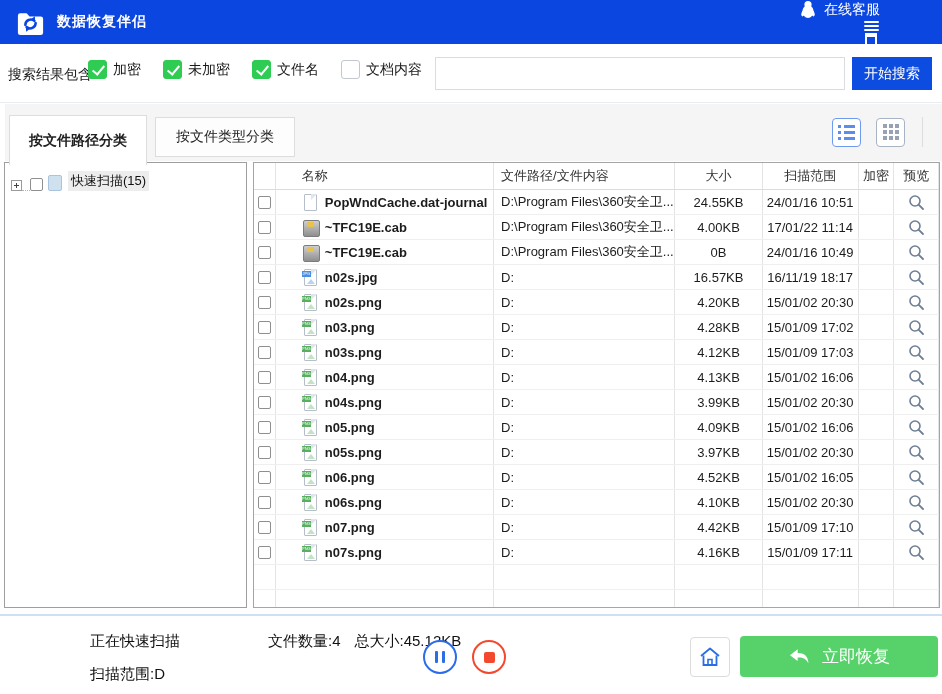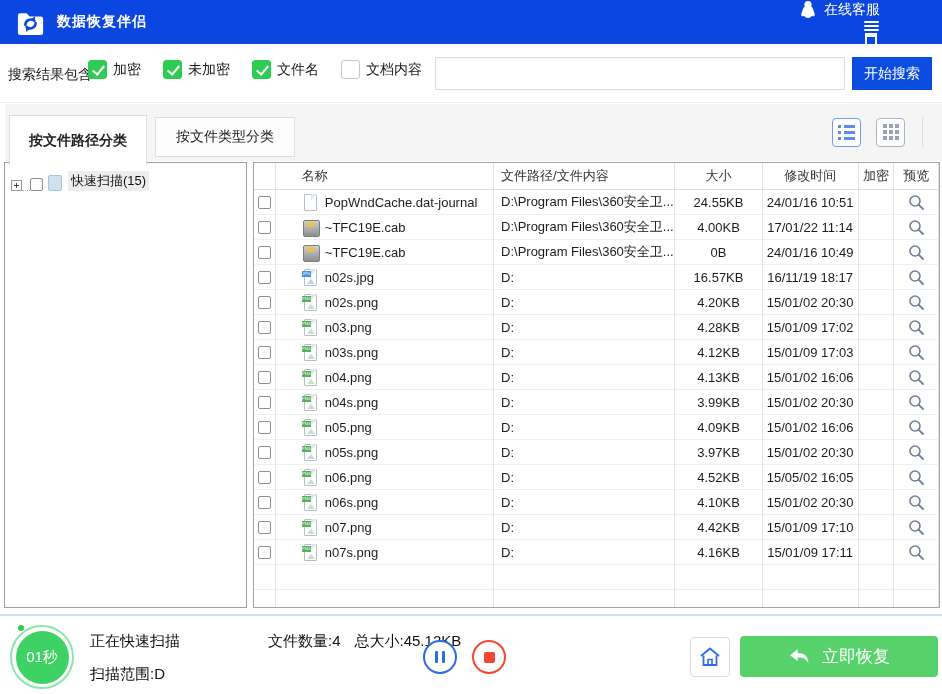--- a/index.html
+++ b/index.html
@@ -70,21 +70,21 @@
   .c-name  { width:202px; padding-left:8px;margin-left:18px; }
   .c-path  { width:183px; padding-left:7px; }
   .c-size  { width:88px; justify-content:center; }
   .c-time  { width:97px; justify-content:center; }
   .c-enc   { width:36px; justify-content:center; }
   .c-prev  { width:45px; justify-content:center; }
   .c-bar   { flex:1; border-right:none; }
   .trow { display:flex; height:25px; align-items:center; border-bottom:1px solid #efefef; }
   .trow .cell { font-size:13px; color:#1c1c1c; }
   .trow.empty { background:#fff; }
-  .fname { margin-left:6px; }
+  .fname { margin-left:6px;font-weight:bold; }
 
   
   .ficon { width:17px; height:17px; position:relative; flex:none; }
   .sheet { position:absolute; left:2px; top:0; width:13px; height:17px; background:#fff; border:1px solid #b6bfc9; border-radius:1px; }
   .sheet::after { content:""; position:absolute; right:-1px; top:-1px; border:3px solid; border-color:#dfe5ea transparent transparent #dfe5ea; }
   .tag { position:absolute; left:0; top:2px; width:9px; height:6px; font-size:4px; line-height:6px; color:#fff; text-align:center; z-index:2; }
   .mount { position:absolute; left:5px; bottom:2px; width:0; height:0; border-left:4px solid transparent; border-right:4px solid transparent; }
   .icon-jpg .tag { background:#4a90e2; }
   .icon-jpg .mount { border-bottom:5px solid #b9d4f2; }
   .icon-png .tag { background:#57b05e; }
@@ -224,21 +224,21 @@
       <span class="tree-label">快速扫描(15)</span>
     </div>
   </div>
 
   <div class="table-panel">
     <div class="thead">
       <div class="cell c-check"></div>
       <div class="cell c-name">名称</div>
       <div class="cell c-path">文件路径/文件内容</div>
       <div class="cell c-size">大小</div>
-      <div class="cell c-time">修改时间</div>
+      <div class="cell c-time">扫描范围</div>
       <div class="cell c-enc">加密</div>
       <div class="cell c-prev">预览</div>
       <div class="cell c-bar"></div>
     </div>
     <div>
     <div class="trow">
       <div class="cell c-check">
             <span class="cb-small"></span>
           </div>
       <div class="cell c-name">
@@ -588,21 +588,21 @@
         </span>
         <span class="fname">n06.png</span>
       </div>
       <div class="cell c-path">
             <span>D:</span>
           </div>
       <div class="cell c-size">
             <span>4.52KB</span>
           </div>
       <div class="cell c-time">
-            <span>15/05/02 16:05</span>
+            <span>15/01/02 16:05</span>
           </div>
       <div class="cell c-enc"></div>
       <div class="cell c-prev">
         <svg class="mag" viewBox="0 0 17 17">
           <circle cx="7" cy="7" r="5" fill="none" stroke="#6e7f95" stroke-width="1.6"></circle>
           <line x1="10.8" y1="10.8" x2="15" y2="15" stroke="#6e7f95" stroke-width="1.8" stroke-linecap="round"></line>
         </svg>
       </div>
       <div class="cell c-bar"></div>
     </div>
@@ -716,23 +716,20 @@
         <div class="cell c-path"></div>
       <div class="cell c-size"></div>
         <div class="cell c-time"></div>
         <div class="cell c-enc"></div>
       <div class="cell c-prev"></div>
         <div class="cell c-bar"></div>
     </div>
   </div>
 
   <div class="statusbar">
-    <div class="progress-ring">
-      <div class="progress-inner">01秒</div>
-    </div>
     <div class="st-col1">
       <span class="st-text">正在快速扫描</span>
       <span class="st-text">扫描范围:D</span>
     </div>
     <div class="st-col2">
       <span class="st-text">文件数量:4</span>
       <span class="st-text">总大小:45.12KB</span>
     </div>
     <div class="ctrlbtn pause">
         <span></span>

